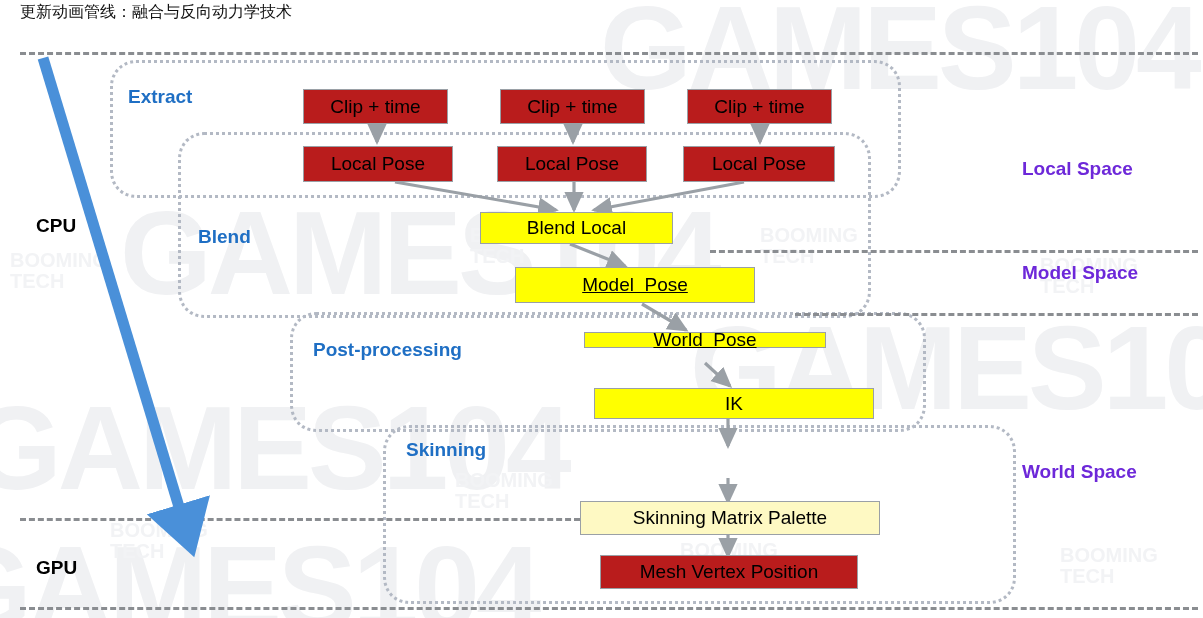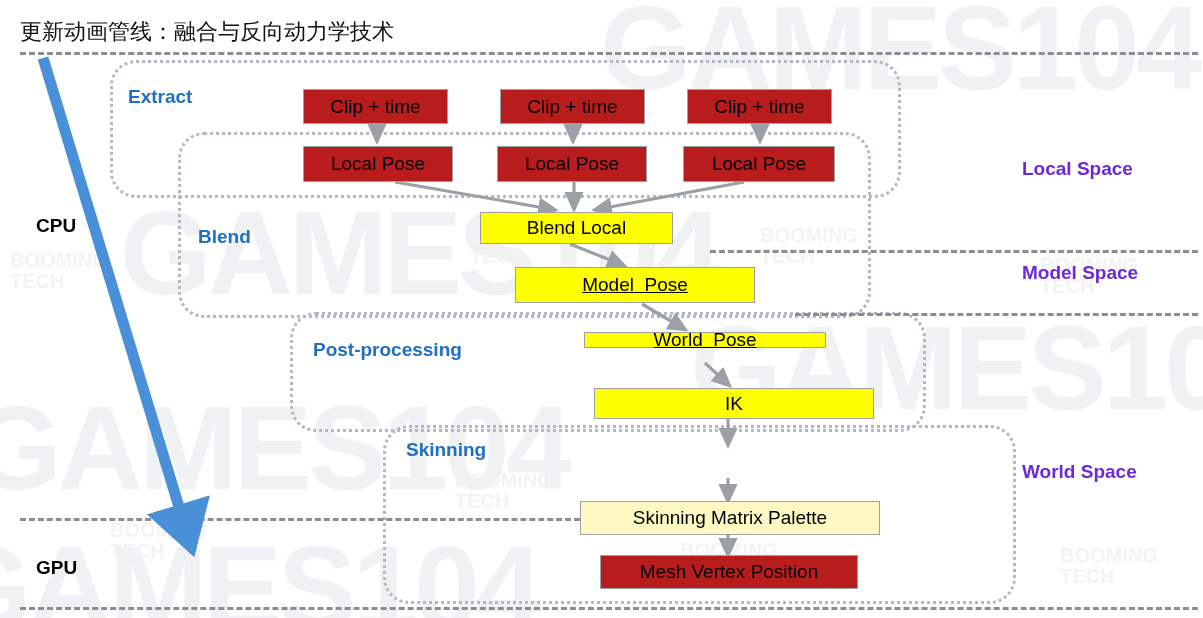--- a/index.html
+++ b/index.html
@@ -13,22 +13,22 @@
   #stage{position:absolute;left:0;top:0;width:1203px;height:618px;overflow:hidden;}
 
   
   .wm{position:absolute;color:#f0f1f3;font-weight:bold;user-select:none;pointer-events:none;z-index:0;
       font-family:"Liberation Sans", sans-serif;}
   .wm-games{font-size:118px;letter-spacing:-4px;}
   .wm-boom{font-size:20px;line-height:1.05;letter-spacing:0px;color:#f2f3f5;}
 
   
   .title{
-    position:absolute;left:20px;top:17px;
-    font-size:22px;color:#111;white-space:nowrap;z-index:6;
+    position:absolute;left:20px;top:2px;
+    font-size:16px;color:#111;white-space:nowrap;z-index:6;
     font-family:"DejaVu Sans","Liberation Sans",sans-serif;
     text-align:center;
   }
 
   
   .hrule{position:absolute;height:0;border-top:3px dashed #8a8d91;z-index:3;}
 
   
   .group{
     position:absolute;

